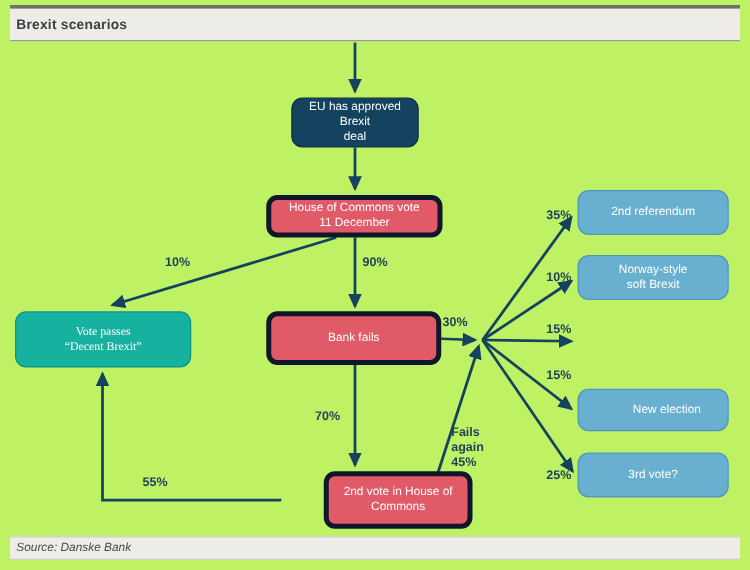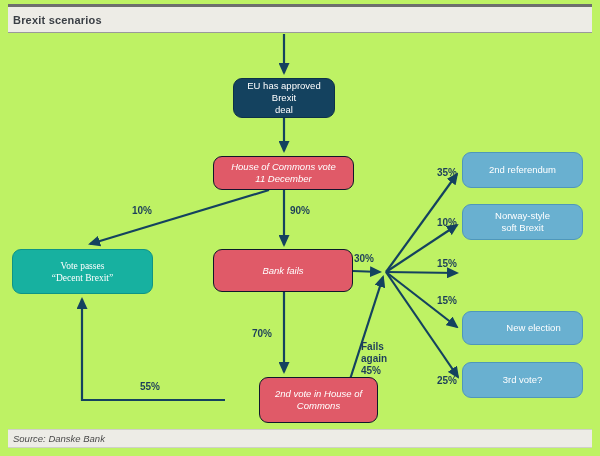--- a/index.html
+++ b/index.html
@@ -17,21 +17,21 @@
     box-sizing:border-box; }
   .footer-source { position:absolute; left:5px; top:0; height:32px; line-height:18px;
     font-size:9.5px; font-style:italic; color:#4a4a4a;text-align:center; }
 
   svg.arrows { position:absolute; left:0; top:0; pointer-events:none; }
 
   .node { position:absolute; box-sizing:border-box; border-radius:9px;
     display:flex; align-items:center; justify-content:center; text-align:center;
     color:#ffffff; font-size:9.5px; line-height:12px; white-space:pre-line; padding:2px; }
   .node.navy { background:#14425f; border:1px solid #0d3248; }
-  .node.red  { background:#e05a68; border:1px solid #0f172a;font-style:italic; }
+  .node.red  { background:#e05a68; border:4px solid #0f172a; }
   .node.teal { background:#17b1a0; border:1px solid #0e9486;font-family:Liberation Serif, serif; }
   .node.blue { background:#69b0d0; border:1px solid #4f97ba; }
 
   .pct { position:absolute; font-size:10px; font-weight:bold; color:#1d3e5a; }
   .pct.center { text-align:center; }
   .pct.right  { text-align:right; }
   .pct.multi  { white-space:pre-line; line-height:12px; font-size:10px; text-align:left; }
 </style>
 </head>
 <body>
@@ -78,21 +78,21 @@
   <div class="node blue" style="left:462px; top:152px; width:121px; height:36px;">2nd referendum</div>
   <div class="node blue" style="left:462px; top:204px; width:121px; height:36px;">Norway-style
 soft Brexit</div>
   <div class="node blue" style="left:462px; top:311px; width:121px; height:34px;padding-left:24px;">New election</div>
   <div class="node blue" style="left:462px; top:362px; width:121px; height:36px;">3rd vote?</div>
 
   <div class="pct center" style="left:122px; top:205px; width:40px;">10%</div>
   <div class="pct" style="left:290px; top:205px;">90%</div>
   <div class="pct" style="left:354px; top:253px;">30%</div>
   <div class="pct center" style="left:244px; top:328px; width:36px;">70%</div>
-  <div class="pct center" style="left:132px; top:381px; width:36px;">55%</div>
+  <div class="pct center" style="left:106px; top:381px; width:36px;">55%</div>
   <div class="pct multi" style="left:361px; top:341px; width:44px;">Fails
 again
 45%</div>
   <div class="pct right" style="left:417px; top:167px; width:40px;">35%</div>
   <div class="pct right" style="left:417px; top:217px; width:40px;">10%</div>
   <div class="pct right" style="left:417px; top:258px; width:40px;">15%</div>
   <div class="pct right" style="left:417px; top:295px; width:40px;">15%</div>
   <div class="pct right" style="left:417px; top:375px; width:40px;">25%</div>
 
   <div class="footer-strip">

